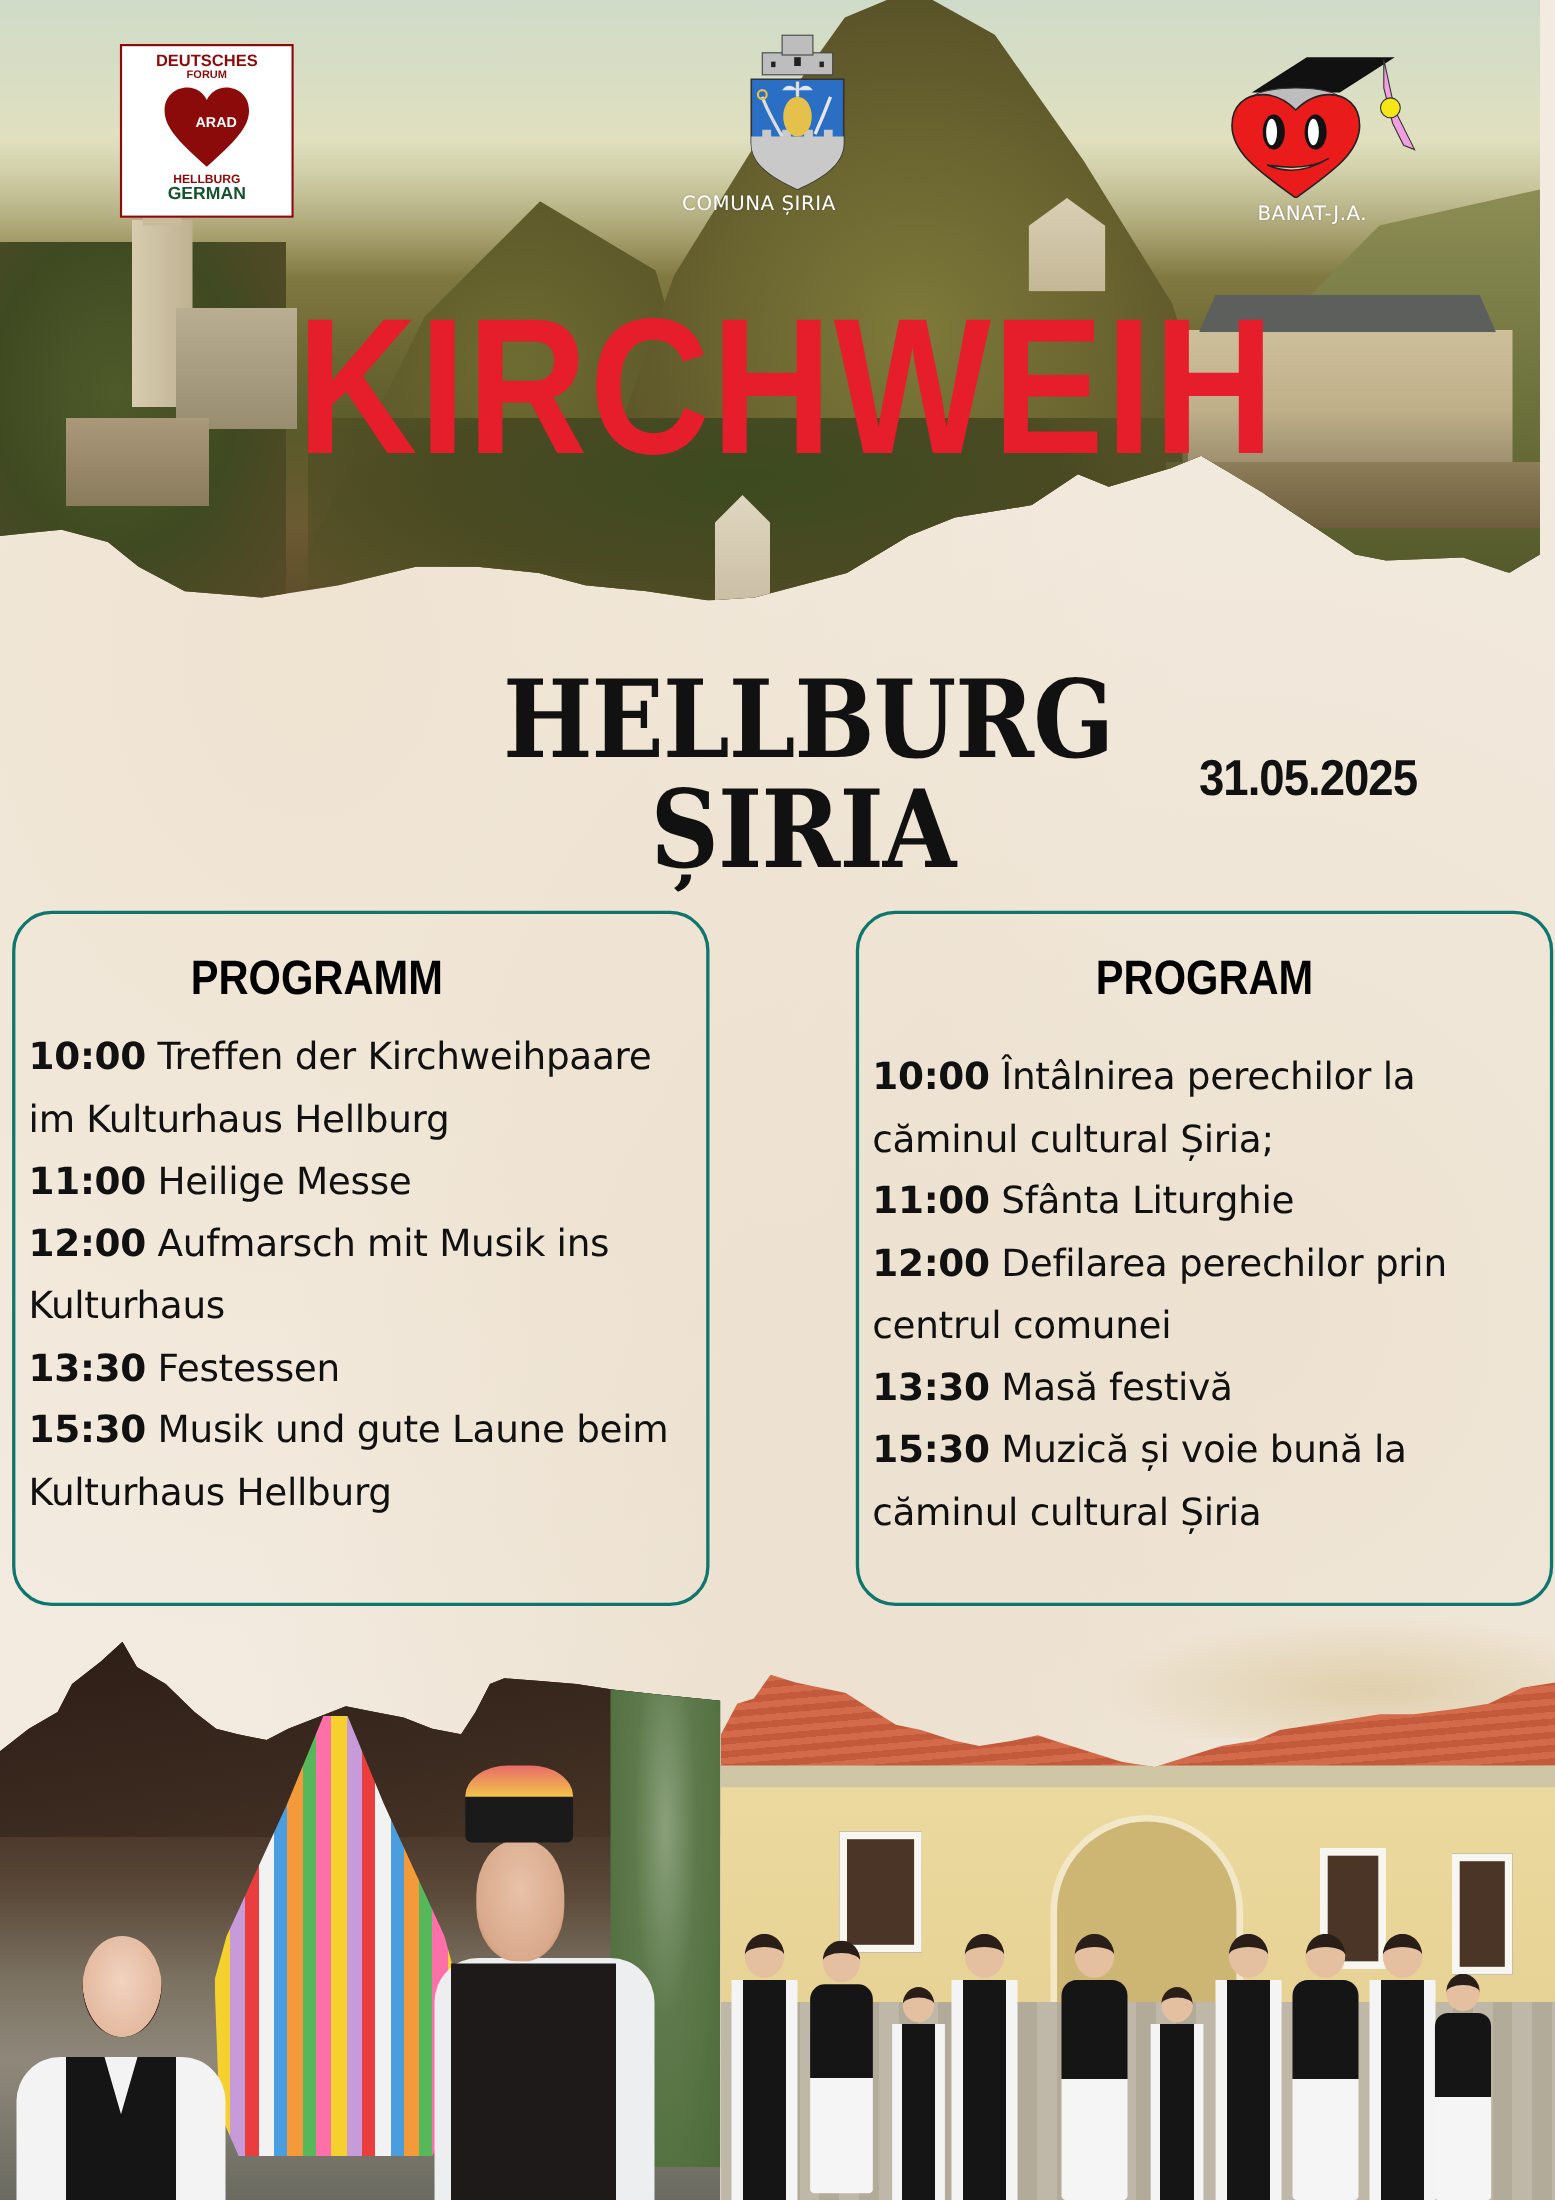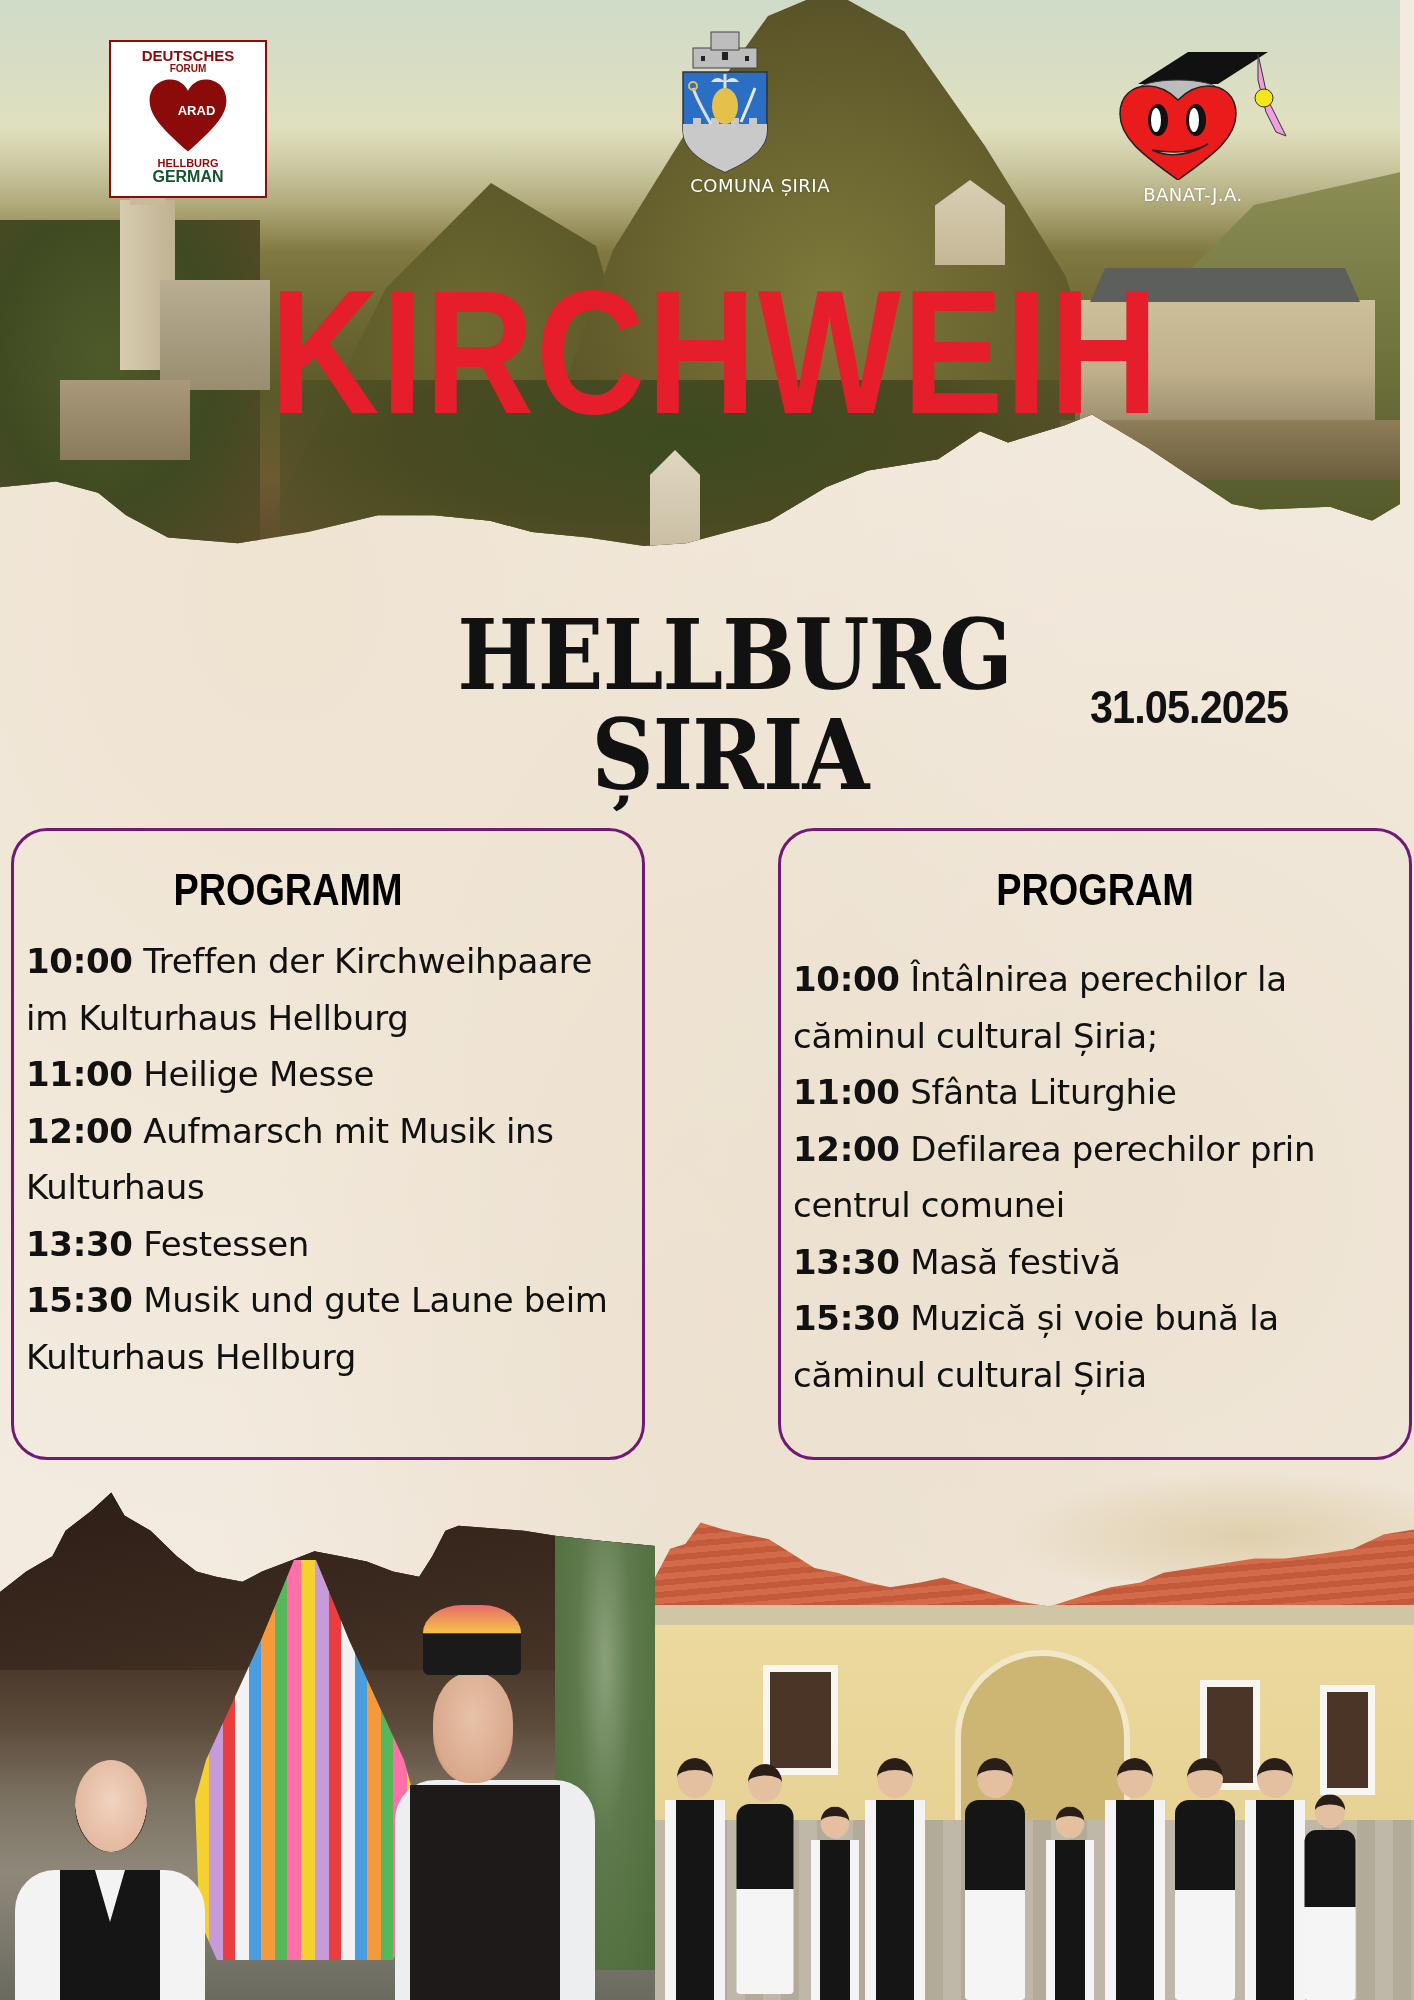--- a/index.html
+++ b/index.html
@@ -61,21 +61,21 @@
       background:#fff; border:2px solid #8b0a0a; display:flex; flex-direction:column; align-items:center; padding-top:6px; }
     .logo-forum .t1 { font-family:"Liberation Sans", sans-serif; font-weight:700; font-size:15px; color:#8b0a0a; line-height:1; }
     .logo-forum .t2 { font-family:"Liberation Sans", sans-serif; font-weight:700; font-size:10px; color:#8b0a0a; line-height:1.2; }
     .logo-forum .heart { width:80px; height:78px; position:relative; margin-top:2px; }
     .logo-forum .heart svg { width:100%; height:100%; }
     .logo-forum .heart span { position:absolute; left:17px; right:0; top:26px; text-align:center; color:#fff;
       font-family:"Liberation Sans", sans-serif; font-weight:700; font-size:13px; }
     .logo-forum .t3 { font-family:"Liberation Sans", sans-serif; font-weight:700; font-size:11px; color:#8b0a0a; line-height:1; margin-top:3px; }
     .logo-forum .t4 { font-family:"Liberation Sans", sans-serif; font-weight:700; font-size:16px; color:#14532d; line-height:1; }
 
-    .logo-comuna { position:absolute; left:620px; top:30px; width:210px; height:185px; text-align:right; }
+    .logo-comuna { position:absolute; left:620px; top:30px; width:210px; height:185px; text-align:left; }
     .logo-comuna svg { width:100px; height:145px; display:block; margin:0 auto; }
     .logo-caption { color:#fff; font-family:"DejaVu Sans", sans-serif; font-size:18px; letter-spacing:0.5px;
       text-shadow: 0 0 2px rgba(0,0,0,0.25); }
 
     .logo-banat { position:absolute; left:1108px; top:40px; width:200px; height:175px; text-align:center; }
     .logo-banat svg { width:190px; height:140px; display:block; }
     .logo-banat .logo-caption { margin-top:4px; margin-left:-30px; }
 
     .title-kirchweih { position:absolute; left:270px; top:272px; width:905px; height:160px;
       font-family:"Liberation Sans", sans-serif; font-weight:700; color:#e61d2b;
@@ -84,21 +84,21 @@
 
     
     .location { position:absolute; left:420px; top:605px; width:620px; text-align:center;
       font-family:"DejaVu Serif", serif; font-weight:700; color:#111; }
     .location .line1 { font-size:98px; line-height:100px; letter-spacing:-1px; transform:scaleX(0.88); transform-origin:center; }
     .location .line2 { font-size:98px; line-height:100px; letter-spacing:-1px; transform:scaleX(0.88); transform-origin:center; }
     .event-date { position:absolute; left:1090px; top:680px; font-family:"Liberation Sans", sans-serif; font-weight:700;
       font-size:46px; color:#111; letter-spacing:-1px; transform:scaleX(0.9); transform-origin:left top; }
 
     
-    .program-box { position:absolute; top:828px; border:3px solid #701a75; border-radius:36px; }
+    .program-box { position:absolute; top:828px; border:3px solid #0f766e; border-radius:36px; }
     .program-box.de { left:11px; width:634px; height:632px; }
     .program-box.ro { left:778px; width:634px; height:632px; }
     .program-title { text-align:center; font-family:"Liberation Sans", sans-serif; font-weight:700; font-size:44px;
       color:#000; letter-spacing:0; margin-top:34px; transform:scaleX(0.86); }
     .program-box.de .program-title { margin-left:-80px; }
     .program-list { list-style:none; margin-top:18px; padding-left:12px; padding-right:10px; }
     .program-box.ro .program-list { margin-top:36px; }
     .program-item { font-family:"DejaVu Sans", sans-serif; font-size:34px; line-height:56.5px; color:#111; letter-spacing:-0.3px; }
     .program-item .time { font-weight:700; }
 

